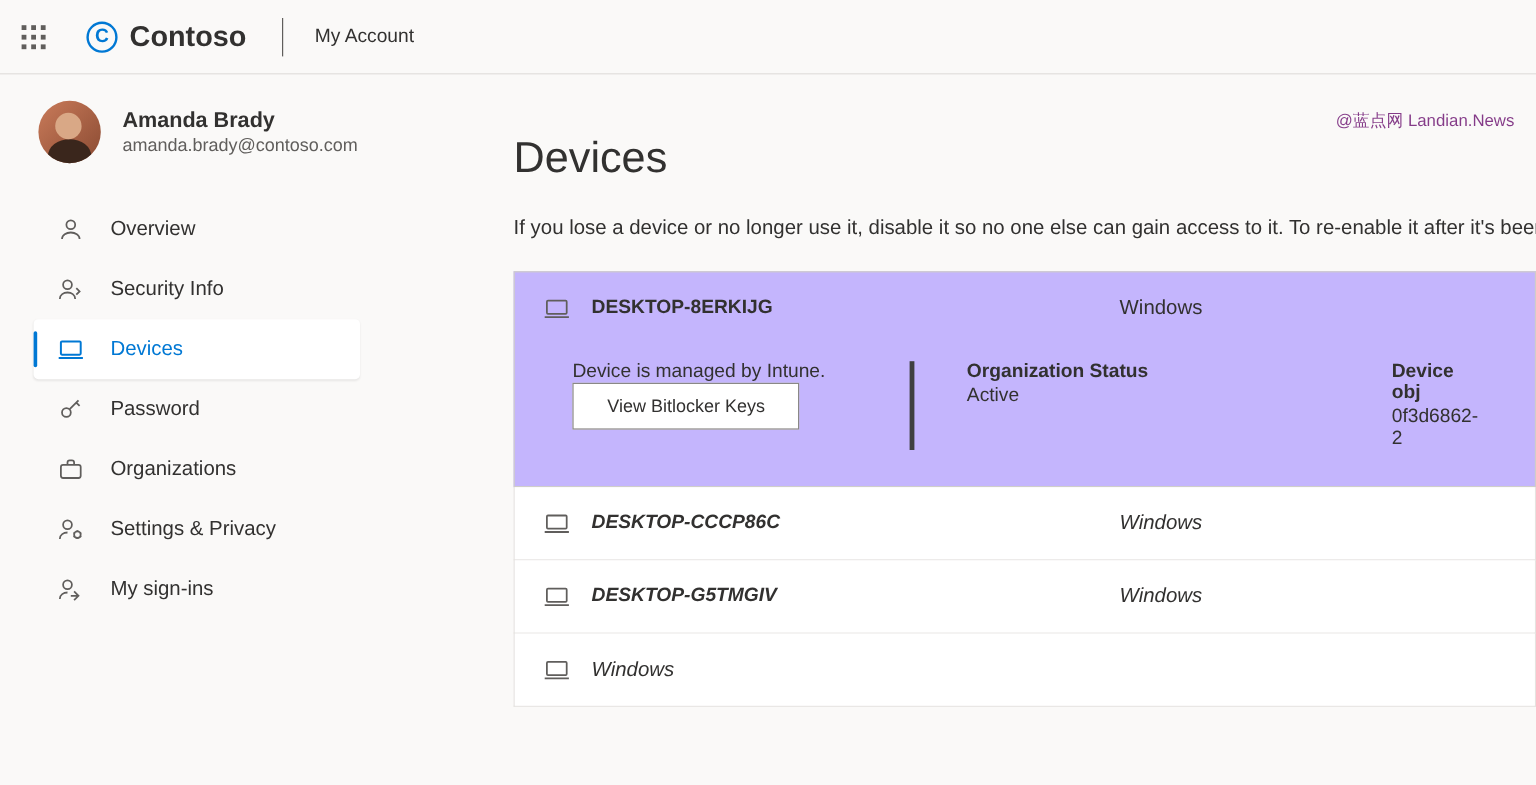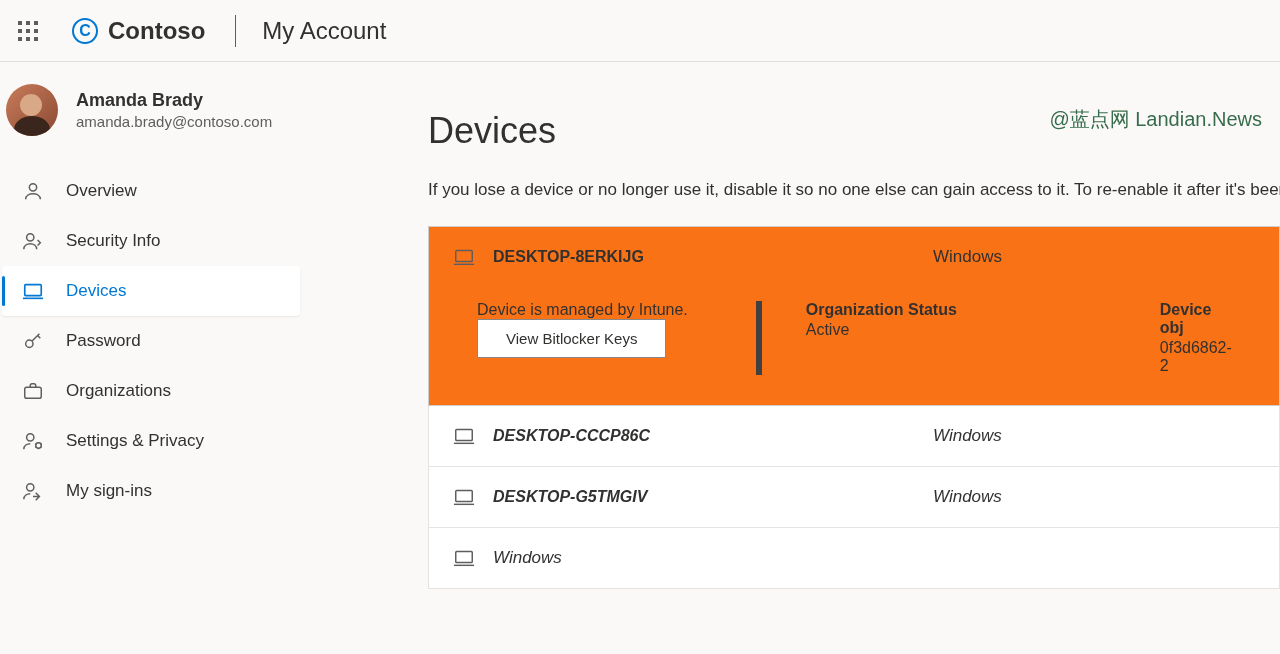--- a/index.html
+++ b/index.html
@@ -5,55 +5,55 @@
   * { box-sizing: border-box; margin: 0; padding: 0; }
   html, body { width: 1280px; height: 654px; font-family: "Segoe UI", -apple-system, sans-serif; color: #323130; background: #faf9f8; overflow: hidden; }
   
   .header { display: flex; align-items: center; height: 62px; border-bottom: 1px solid #e1dfdd; padding-left: 18px; background: #faf9f8; }
   .waffle { width: 20px; height: 20px; display: grid; grid-template-columns: repeat(3,4px); grid-template-rows: repeat(3,4px); gap: 4px; cursor: pointer; }
   .waffle span { background:#605e5c; width:4px; height:4px; }
   .logo-wrap { display:flex; align-items:center; margin-left: 34px; }
   .logo-c { width:26px; height:26px; border:2.5px solid #0078d4; border-radius:50%; display:flex; align-items:center; justify-content:center; color:#0078d4; font-weight:600; font-size:16px; }
   .logo-text { font-size:24px; font-weight:600; color:#323130; margin-left:10px;text-align:center; }
   .divider-v { width:1px; height:32px; background:#605e5c; margin: 0 26px 0 30px; }
-  .header-sub { font-size:24px; color:#323130; }
+  .header-sub { font-size:16px; color:#323130; }
   
   .body-wrap { display:flex; height: calc(654px - 62px); }
   
-  .sidebar { width: 310px; flex-shrink:0; padding: 22px 10px 0 2px; }
+  .sidebar { width: 310px; flex-shrink:0; padding: 22px 10px 0 28px; }
   .user-block { display:flex; align-items:center; padding: 0 4px 10px 4px; }
   .avatar { width:52px; height:52px; border-radius:50%; background: linear-gradient(135deg,#c97b5a 0%, #8a4a32 100%); flex-shrink:0; position:relative; overflow:hidden; }
   .avatar::after{content:"";position:absolute;top:10px;left:14px;width:22px;height:22px;border-radius:50%;background:#d9a886;}
   .avatar::before{content:"";position:absolute;bottom:-8px;left:8px;width:36px;height:28px;border-radius:50% 50% 0 0;background:#3a261c;}
   .user-text { margin-left:18px; }
   .user-name { font-weight:600; font-size:18px; }
   .user-email { font-size:15px; color:#605e5c; margin-top:2px; }
   .nav { margin-top: 20px; }
   .nav-item { display:flex; align-items:center; height:50px; padding-left:20px; border-radius:4px; cursor:pointer; font-size:17px; color:#323130; position:relative; }
   .nav-item .icon { width:22px; height:22px; margin-right:22px; color:#605e5c; flex-shrink:0; }
   .nav-item.active { background:#ffffff; box-shadow:0 1px 2px rgba(0,0,0,0.08); }
   .nav-item.active::before { content:""; position:absolute; left:0; top:10px; bottom:10px; width:3px; background:#0078d4; border-radius:2px; }
   .nav-item.active .icon { color:#0078d4; }
   .nav-item.active .nav-label { color:#0078d4; font-weight:400; }
   
   .main { flex:1; padding: 48px 0 0 118px; position:relative; overflow:hidden; }
   .page-title { font-size:36px; font-weight:400; color:#323130; margin-bottom:28px; }
   .page-desc { font-size:17px; color:#323130; margin-bottom:26px; white-space:nowrap; }
-  .watermark { position:absolute; top:44px; right:18px; font-size:20px; color:#14532d; opacity:0.85; }
-  
-  .device-card { border:1px solid #cfcdca; background:#f97316; }
+  .watermark { position:absolute; top:30px; right:18px; font-size:14px; color:#701a75; opacity:0.85; }
+  
+  .device-card { border:1px solid #cfcdca; background:#c4b5fd; }
   .device-header { display:flex; align-items:center; height:60px; padding-left:24px; cursor:pointer; }
   .device-row { border:1px solid #e5e3e0; border-top:none; background:#ffffff; }
   .device-row .device-header { background:#ffffff;font-style:italic; }
   .laptop-icon { width:22px; height:22px; color:#605e5c; margin-right:18px; flex-shrink:0; }
   .device-name { font-weight:600; font-size:16px; width:440px; }
   .device-os { font-size:17px; color:#323130; }
   .device-details { display:flex; padding: 14px 0 30px 48px; }
   .detail-col { padding-right:40px; }
-  .detail-col.col1 { width:290px; border-right:6px solid #404040; }
+  .detail-col.col1 { width:290px; border-right:4px solid #404040; }
   .detail-col.col2 { padding-left:44px; width:360px; }
   .detail-col.col3 { padding-left:44px; }
   .detail-text { font-size:16px; color:#323130; }
   .detail-label { font-weight:600; font-size:16px; }
   .detail-value { font-size:16px; margin-top:2px; }
   .btn-outline { border:1px solid #8a8886; background:#ffffff; padding:10px 28px; font-size:15px; cursor:pointer; color:#323130; }
   svg { display:block; }
 </style>
 </head>
 <body>

